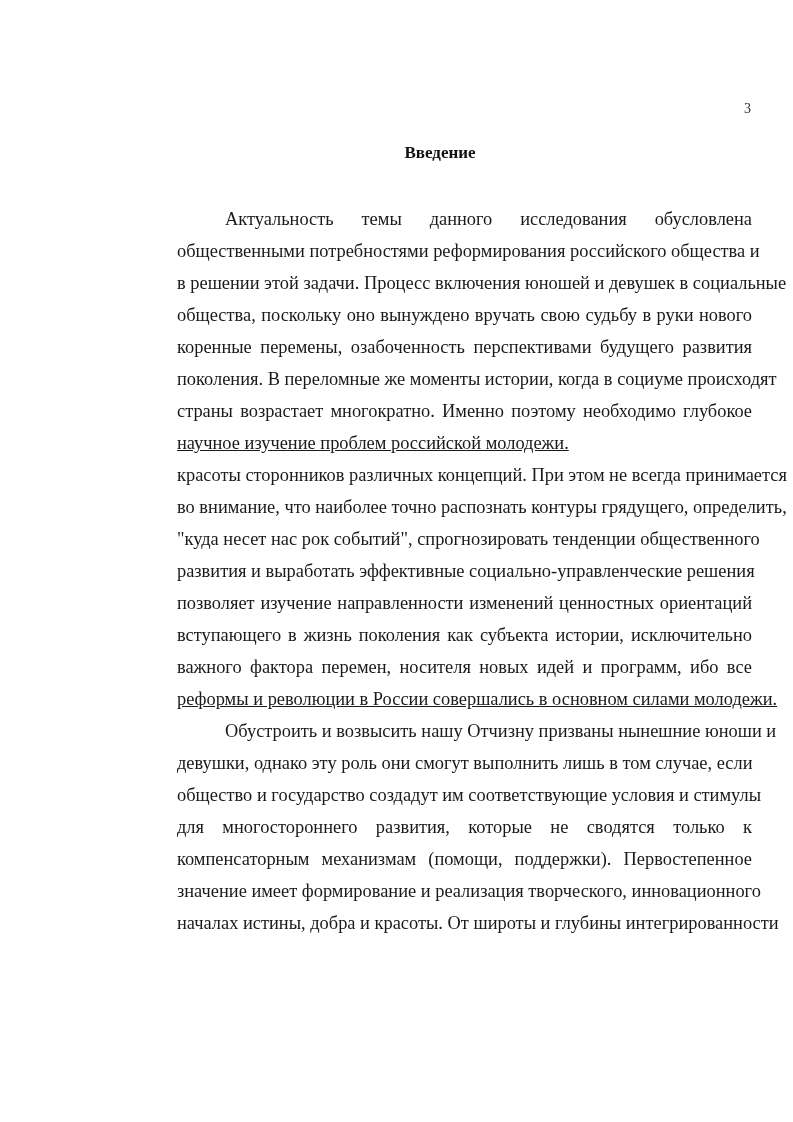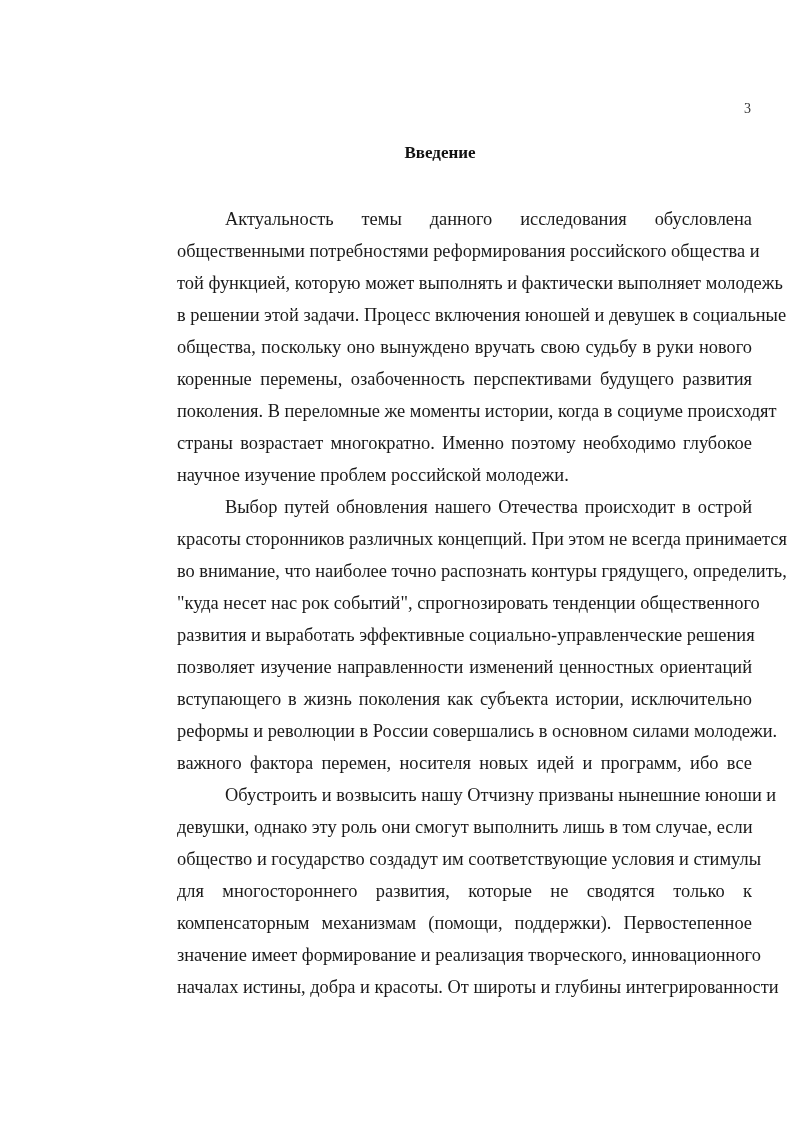--- a/index.html
+++ b/index.html
@@ -47,50 +47,48 @@
     hyphens: none;
   }
   .line {
     display: block;
     text-align: justify;
     text-align-last: justify;
     white-space: nowrap;
     overflow: visible;
   }
   .line.indent { padding-left: 48px; }
-  .line.end { text-align-last: left; }
+  .line.end { text-align-last: left; text-decoration: underline; }
 </style>
 </head>
 <body>
 
 <div class="page-number">3</div>
 <div class="title">Введение</div>
 
 <div class="body-text">
   <div class="para">
     <span class="line indent">Актуальность темы данного исследования обусловлена</span>
     <span class="line">общественными потребностями реформирования российского общества и</span>
-    <span class="line">той функцией, которую может выполнять и фактически выполняет молодежь</span>
     <span class="line">в решении этой задачи. Процесс включения юношей и девушек в социальные</span>
     <span class="line">общества, поскольку оно вынуждено вручать свою судьбу в руки нового</span>
     <span class="line">коренные перемены, озабоченность перспективами будущего развития</span>
     <span class="line">поколения. В переломные же моменты истории, когда в социуме происходят</span>
     <span class="line">страны возрастает многократно. Именно поэтому необходимо глубокое</span>
     <span class="line end">научное изучение проблем российской молодежи.</span>
   </div>
   <div class="para">
-    <span class="line indent">Выбор путей обновления нашего Отечества происходит в острой</span>
     <span class="line">красоты сторонников различных концепций. При этом не всегда принимается</span>
     <span class="line">во внимание, что наиболее точно распознать контуры грядущего, определить,</span>
     <span class="line">"куда несет нас рок событий", спрогнозировать тенденции общественного</span>
     <span class="line">развития и выработать эффективные социально-управленческие решения</span>
     <span class="line">позволяет изучение направленности изменений ценностных ориентаций</span>
     <span class="line">вступающего в жизнь поколения как субъекта истории, исключительно</span>
+    <span class="line">важного фактора перемен, носителя новых идей и программ, ибо все</span>
     <span class="line end">реформы и революции в России совершались в основном силами молодежи.</span>
-    <span class="line">важного фактора перемен, носителя новых идей и программ, ибо все</span>
   </div>
   <div class="para">
     <span class="line indent">Обустроить и возвысить нашу Отчизну призваны нынешние юноши и</span>
     <span class="line">девушки, однако эту роль они смогут выполнить лишь в том случае, если</span>
     <span class="line">общество и государство создадут им соответствующие условия и стимулы</span>
     <span class="line">для многостороннего развития, которые не сводятся только к</span>
     <span class="line">компенсаторным механизмам (помощи, поддержки). Первостепенное</span>
     <span class="line">значение имеет формирование и реализация творческого, инновационного</span>
     <span class="line">началах истины, добра и красоты. От широты и глубины интегрированности</span>
   </div>

